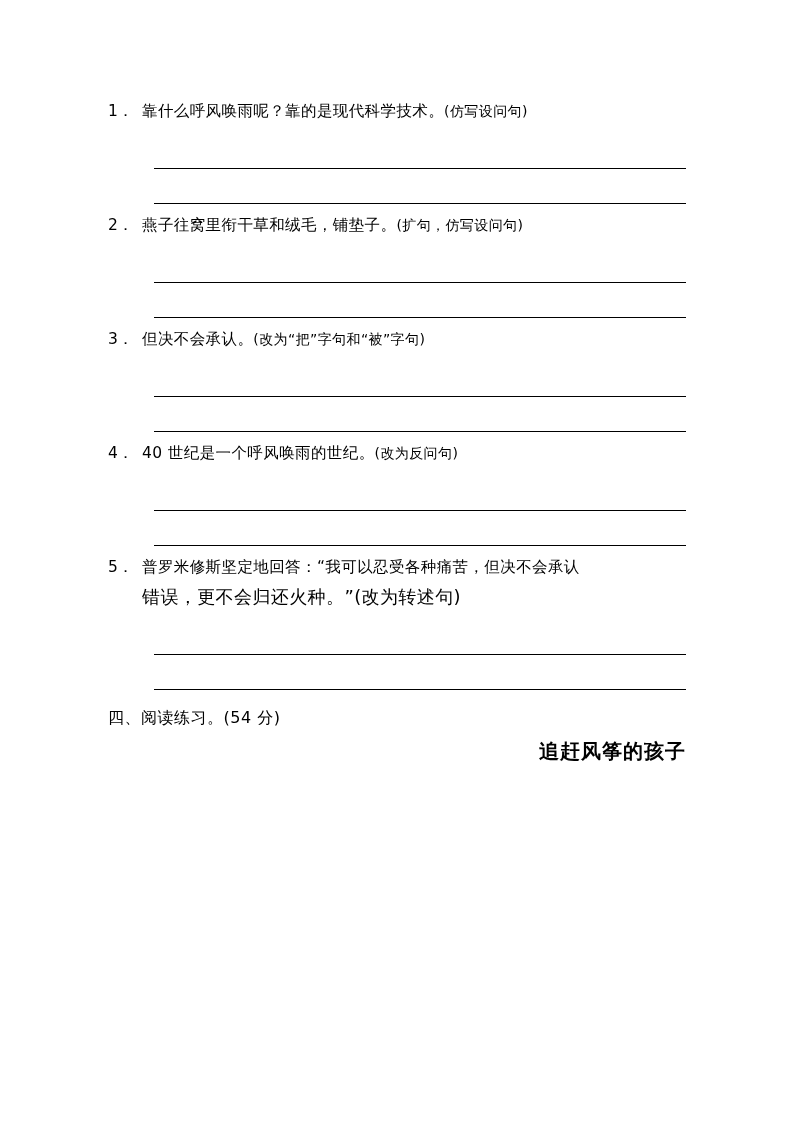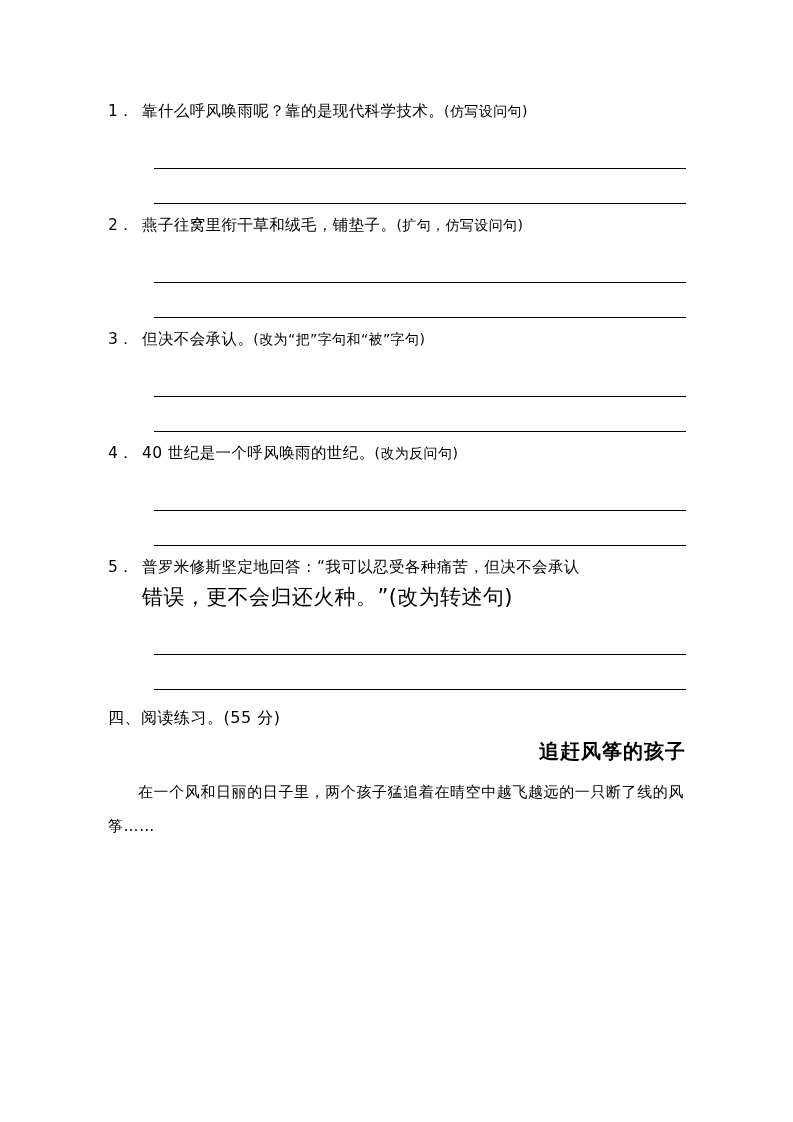--- a/index.html
+++ b/index.html
@@ -49,21 +49,21 @@
   }
   .q-text {
     flex: 1 1 auto;
   }
   .q-text .hint {
     font-size: 14px;
     text-align: right;
   }
   .q-cont {
     padding-left: 34px;
-    font-size: 21px;
+    font-size: 18px;
     line-height: 30px;
     letter-spacing: 0.4px;
   }
 
   
   .rules {
     margin: 4px 0 4px 0;
     padding-left: 34px;
   }
   .rule {
@@ -156,19 +156,18 @@
         <span class="q-num">5．</span>
         <span class="q-text">普罗米修斯坚定地回答：“我可以忍受各种痛苦，但决不会承认</span>
       </div>
       <div class="q-cont"><span>错误，更不会归还火种。”</span><span class="hint">(改为转述句)</span></div>
       <div class="rules">
         <div class="rule first"></div>
         <div class="rule"></div>
       </div>
     </div>
 
-    <div class="section-head">四、阅读练习。(55 分)</div>
+    <div class="section-head">四、阅读练习。(54 分)</div>
 
     <div class="passage-title">追赶风筝的孩子</div>
-    <div class="para">在一个风和日丽的日子里，两个孩子猛追着在晴空中越飞越远的一只断了线的风筝……</div>
 
   </div>
 </div>
 
 </body></html>

